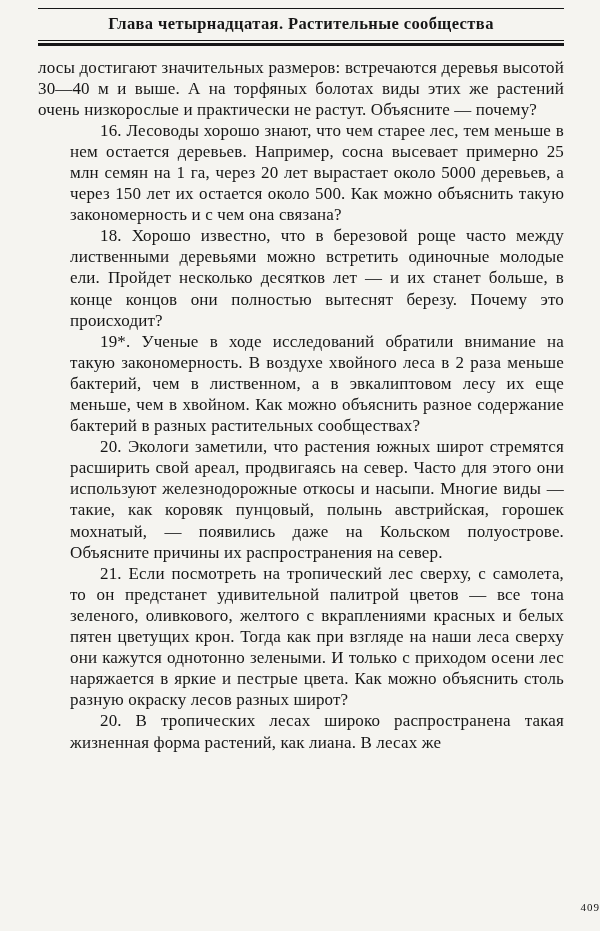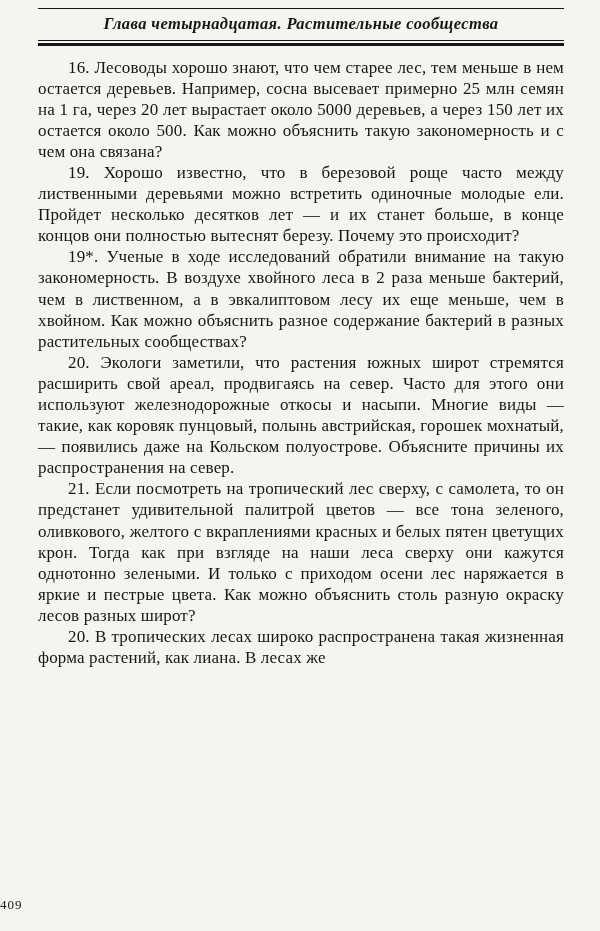--- a/index.html
+++ b/index.html
@@ -27,68 +27,69 @@
   .rule{
     background:var(--ink);
     width:100%;
   }
   .rule-thin{height:1px;}
   .rule-thick{height:2.5px;}
   .rule-gap{height:2px;}
   .header-title{
     text-align:center;
     font-weight:bold;
-    font-style:italic;
     font-size:16.5px;
     letter-spacing:0.4px;
     padding:5px 0 6px 0;
     white-space:nowrap;
   }
   .page-body{
     margin-top:11px;
     font-size:17px;
     line-height:21.1px;
     text-align:justify;
     letter-spacing:0.15px;
   }
   p.para{
     margin:0;
     padding:0;
   }
   p.para.indent{
     text-indent:30px;
+    margin-left:32px;
   }
   .page-number{
     position:absolute;
     left:0;
     right:0;
     bottom:18px;
-    text-align:left;
-    font-size:13px;
+    text-align:right;
+    font-size:11px;
     letter-spacing:1px;
   }
 </style>
 </head>
 <body>
 
 <div class="page">
 
   <div class="running-header">
     <div class="rule rule-thin"></div>
     <div class="header-title">Глава четырнадцатая. Растительные сообщества</div>
     <div>
       <div class="rule rule-thin"></div>
       <div class="rule-gap"></div>
       <div class="rule rule-thick"></div>
     </div>
   </div>
 
   <div class="page-body" id="paragraphs">
+      <p class="para">лосы достигают значительных размеров: встречаются деревья высотой 30—40 м и выше. А на торфяных болотах виды этих же растений очень низкорослые и практически не растут. Объясните — почему?</p>
       <p class="para indent">16. Лесоводы хорошо знают, что чем старее лес, тем меньше в нем остается деревьев. Например, сосна высевает примерно 25 млн семян на 1 га, через 20 лет вырастает около 5000 деревьев, а через 150 лет их остается около 500. Как можно объяснить такую закономерность и с чем она связана?</p>
-      <p class="para indent">19. Хорошо известно, что в березовой роще часто между лиственными деревьями можно встретить одиночные молодые ели. Пройдет несколько десятков лет — и их станет больше, в конце концов они полностью вытеснят березу. Почему это происходит?</p>
+      <p class="para indent">18. Хорошо известно, что в березовой роще часто между лиственными деревьями можно встретить одиночные молодые ели. Пройдет несколько десятков лет — и их станет больше, в конце концов они полностью вытеснят березу. Почему это происходит?</p>
       <p class="para indent">19*. Ученые в ходе исследований обратили внимание на такую закономерность. В воздухе хвойного леса в 2 раза меньше бактерий, чем в лиственном, а в эвкалиптовом лесу их еще меньше, чем в хвойном. Как можно объяснить разное содержание бактерий в разных растительных сообществах?</p>
       <p class="para indent">20. Экологи заметили, что растения южных широт стремятся расширить свой ареал, продвигаясь на север. Часто для этого они используют железнодорожные откосы и насыпи. Многие виды — такие, как коровяк пунцовый, полынь австрийская, горошек мохнатый, — появились даже на Кольском полуострове. Объясните причины их распространения на север.</p>
       <p class="para indent">21. Если посмотреть на тропический лес сверху, с самолета, то он предстанет удивительной палитрой цветов — все тона зеленого, оливкового, желтого с вкраплениями красных и белых пятен цветущих крон. Тогда как при взгляде на наши леса сверху они кажутся однотонно зелеными. И только с приходом осени лес наряжается в яркие и пестрые цвета. Как можно объяснить столь разную окраску лесов разных широт?</p>
       <p class="para indent">20. В тропических лесах широко распространена такая жизненная форма растений, как лиана. В лесах же</p>
     </div>
 
   <div class="page-number">409</div>
 
 </div>
 

